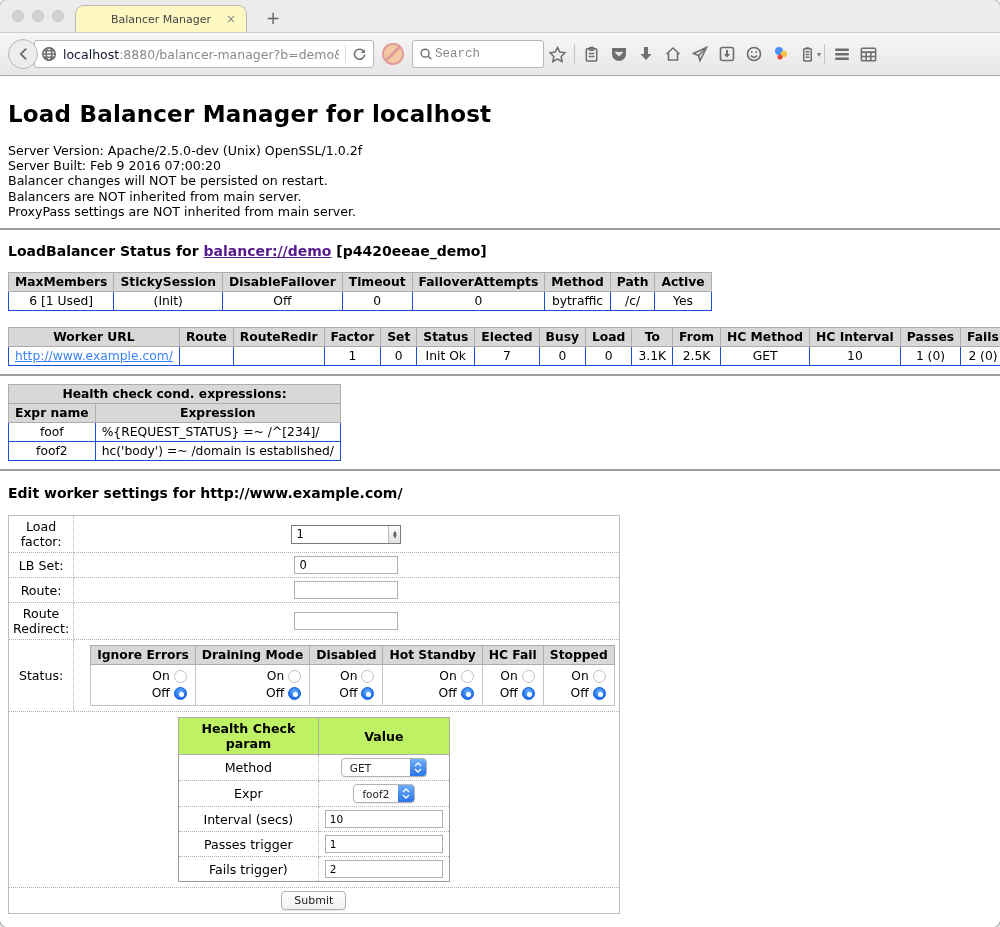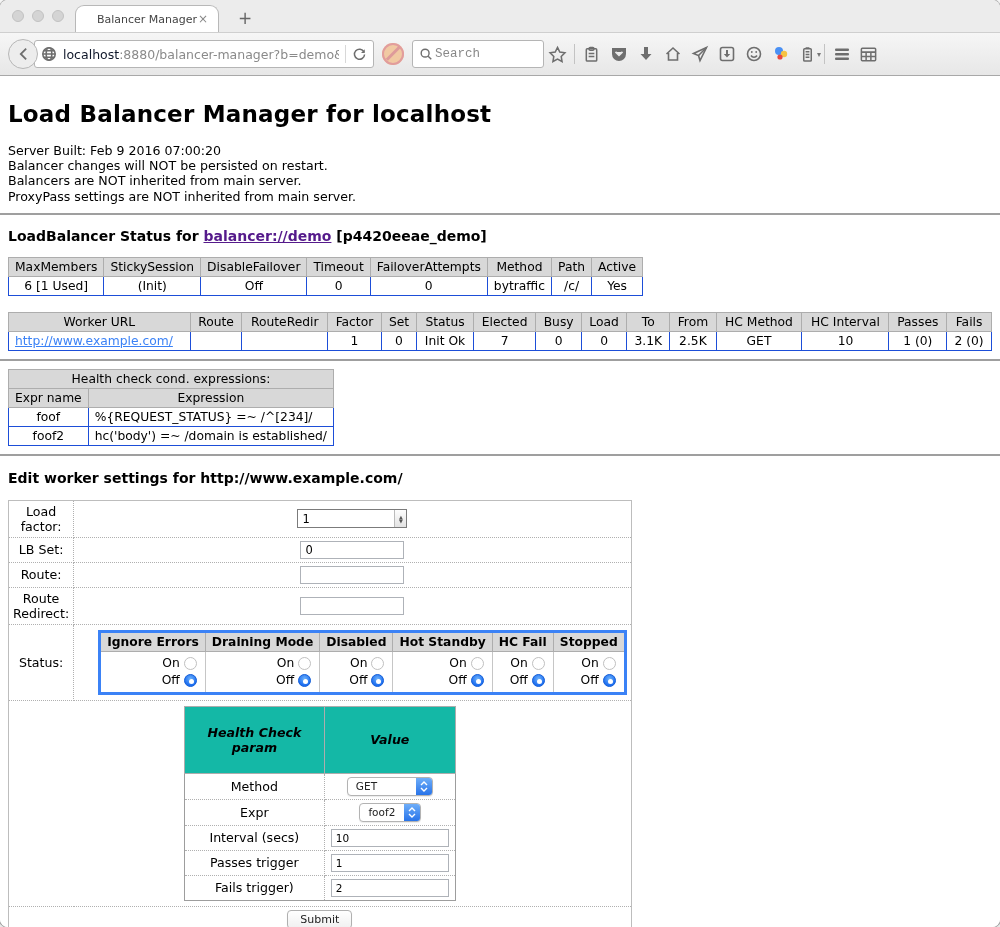--- a/index.html
+++ b/index.html
@@ -4,21 +4,21 @@
 <style>
   * { box-sizing: border-box; }
   html,body { margin:0; padding:0; background:#ffffff; font-family:"DejaVu Sans","Liberation Sans",sans-serif; }
   .window { width:1000px; height:927px; border-radius:8px; overflow:hidden; position:relative;
             box-shadow:0 0 0 1px rgba(0,0,0,.28), 0 6px 24px rgba(0,0,0,.25); background:#fff; }
 
   
   .tabbar { height:32px; background:#ececec; display:flex; align-items:flex-end; position:relative; }
   .traffic { position:absolute; top:10px; left:12px; display:flex; gap:8px; }
   .traffic span { width:12px; height:12px; border-radius:50%; background:#d4d4d4; border:1px solid #c2c2c2; }
-  .tab { margin-left:75px; width:144px; height:27px; background:#ffffff; border:1px solid #b8b8b8; border-bottom:none;
+  .tab { margin-left:75px; width:172px; height:27px; background:#fef9c3; border:1px solid #b8b8b8; border-bottom:none;
          border-radius:9px 9px 0 0; display:flex; align-items:center; justify-content:center; gap:8px; position:relative; }
   .tab-title { font-size:11px; color:#444; }
   .tab-close { position:absolute; right:10px; color:#888; font-size:12px; line-height:1; cursor:default; }
   .newtab { margin-left:14px; margin-bottom:4px; color:#666; font-size:17px; width:24px; text-align:center; }
 
   
   .toolbar { height:44px; background:linear-gradient(#f6f6f6,#e7e7e7); border-top:1px solid #cfcfcf;
              border-bottom:1px solid #a8a8a8; display:flex; align-items:center; padding:0 8px; }
   .back-btn { width:30px; height:30px; border-radius:50%; background:#ededed; border:1px solid #b7b7b7;
               display:flex; align-items:center; justify-content:center; margin-right:-4px; z-index:2; flex:0 0 auto; }
@@ -44,51 +44,51 @@
   
   .content { background:#fff; height:851px; overflow:hidden; color:#000; }
   h1.pagetitle { margin:25px 8px 0; font-size:23px; font-weight:bold; letter-spacing:.2px; }
   .info { margin:16px 8px 0; font-size:12.6px; line-height:15.2px; }
   hr.rule { border:none; border-top:2px solid #9f9f9f; margin:9px 0; }
   .sect-head { margin:13px 8px 0; font-size:14px; font-weight:bold; }
   .sect-head a { color:#551a8b; }
   .edit-head { margin:14px 8px 0; font-size:14px; font-weight:bold; }
 
   table.datatable { border-collapse:collapse; margin:13px 8px 0; font-size:12.3px; border:1px solid #8f8f8f; }
-  table.datatable th { background:#d8d8d8; border:1px solid #adadad; padding:2px 6px; font-weight:normal; text-align:center; white-space:nowrap; }
+  table.datatable th { background:#d8d8d8; border:1px solid #adadad; padding:2px 6px; font-weight:bold; text-align:center; white-space:nowrap; }
   table.datatable td { border:1px solid #1d4ed8; padding:2px 6px; text-align:center; white-space:nowrap; background:#fff; }
   table.worker { width:984px; margin-top:16px; }
   table.worker td.urlcell { text-align:left; }
   table.worker a, .exprtable a { color:#3b82f6; }
   table.exprtable { margin-top:8px; }
   table.exprtable td { text-align:center; }
   table.exprtable td.expr { text-align:left; }
 
   
   table.formtable { border-collapse:collapse; margin:14px 8px 0; width:565px; font-size:12.6px;
                     border:1px solid #bdbdbd; }
   table.formtable > tbody > tr > td { border:1px dotted #b0b0b0; padding:3px 4px; }
   td.flabel { width:94px; text-align:center; }
   td.fvalue { text-align:center; }
   input.txt { width:104px; height:18px; border:1px solid #aeb2b8; font-size:11.5px; font-family:inherit; padding:1px 4px; background:#fff; }
   .numwrap { display:inline-flex; width:110px; height:19px; border:1px solid #7b7b7b; background:#fff; align-items:stretch; }
   .numwrap input { flex:1; border:none; outline:none; font-size:11.5px; font-family:inherit; padding:0 4px; min-width:0; }
   .stepper { width:12px; border-left:1px solid #bbb; background:linear-gradient(#fdfdfd,#e3e3e3); display:flex; flex-direction:column;
              align-items:center; justify-content:center; font-size:5px; color:#555; line-height:4px; }
 
-  table.statustable { border-collapse:collapse; font-size:12.3px; border:3px solid #3b82f6; margin:2px auto 2px 20px; }
+  table.statustable { border-collapse:collapse; font-size:12.3px; border:1px solid #3b82f6; margin:2px auto 2px 12px; }
   table.statustable th { background:#d8d8d8; border:1px solid #adadad; padding:2px 6px; font-weight:bold; white-space:nowrap; }
   table.statustable td { border:1px solid #c6c6c6; padding:3px 8px; }
   .radiorow { display:flex; align-items:center; justify-content:flex-end; gap:4px; line-height:17px; }
   .radio { width:13px; height:13px; border-radius:50%; background:#fff; border:1px solid #c0c0c0; display:inline-block; position:relative; flex:0 0 auto; }
   .radio.checked { background:radial-gradient(circle at 50% 35%, #6db2fb, #1d6ef0 70%); border:1px solid #1660d8; }
   .radio.checked::after { content:""; position:absolute; left:4px; top:4px; width:5px; height:5px; border-radius:50%; background:#fff; }
 
   table.hctable { border-collapse:collapse; font-size:12.6px; border:1px solid #9d9d9d; margin:2px auto; }
-  table.hctable th { background:#14b8a6; border:1px solid #adadad; padding:18px 10px; font-weight:bold;font-style:italic; }
+  table.hctable th { background:#bef264; border:1px solid #adadad; padding:3px 10px; font-weight:bold; }
   table.hctable td { border:1px dotted #b0b0b0; padding:3px 6px; text-align:center; }
   td.hcparam { width:140px; }
   td.hcval { width:130px; text-align:left; }
   .mac-select { display:inline-flex; height:19px; border:1px solid #b3b3b3; border-radius:4px; background:#fff; align-items:center;
                 overflow:hidden; box-shadow:0 1px 1px rgba(0,0,0,.08); }
   .mac-select .sel-label { font-size:10.5px; padding:0 8px; color:#222; }
   .mac-select .sel-btn { width:16px; height:19px; background:linear-gradient(#72b1fa,#2470e8); display:flex; flex-direction:column;
                          align-items:center; justify-content:center; gap:1px; }
   .sel-btn svg { display:block; }
   .submit-btn { font-size:11px; font-family:inherit; padding:2px 12px; border:1px solid #b0b0b0; border-radius:4px;
@@ -217,20 +217,21 @@
           <rect x="2.5" y="3.5" width="15" height="13" rx="1"></rect>
           <path d="M2.5 7.5h15M7.5 7.5v9M12.5 7.5v9M2.5 12h15"></path>
         </svg>
       </span>
   </div>
 
   <div class="content">
     <h1 class="pagetitle">Load Balancer Manager for localhost</h1>
 
     <div class="info">
+      <div>Server Version: Apache/2.5.0-dev (Unix) OpenSSL/1.0.2f</div>
       <div>Server Built: Feb 9 2016 07:00:20</div>
       <div>Balancer changes will NOT be persisted on restart.</div>
       <div>Balancers are NOT inherited from main server.</div>
       <div>ProxyPass settings are NOT inherited from main server.</div>
     </div>
 
     <hr class="rule">
 
     <div class="sect-head"><span>LoadBalancer Status for </span><a href="#">balancer://demo</a><span> [p4420eeae_demo]</span></div>
 

